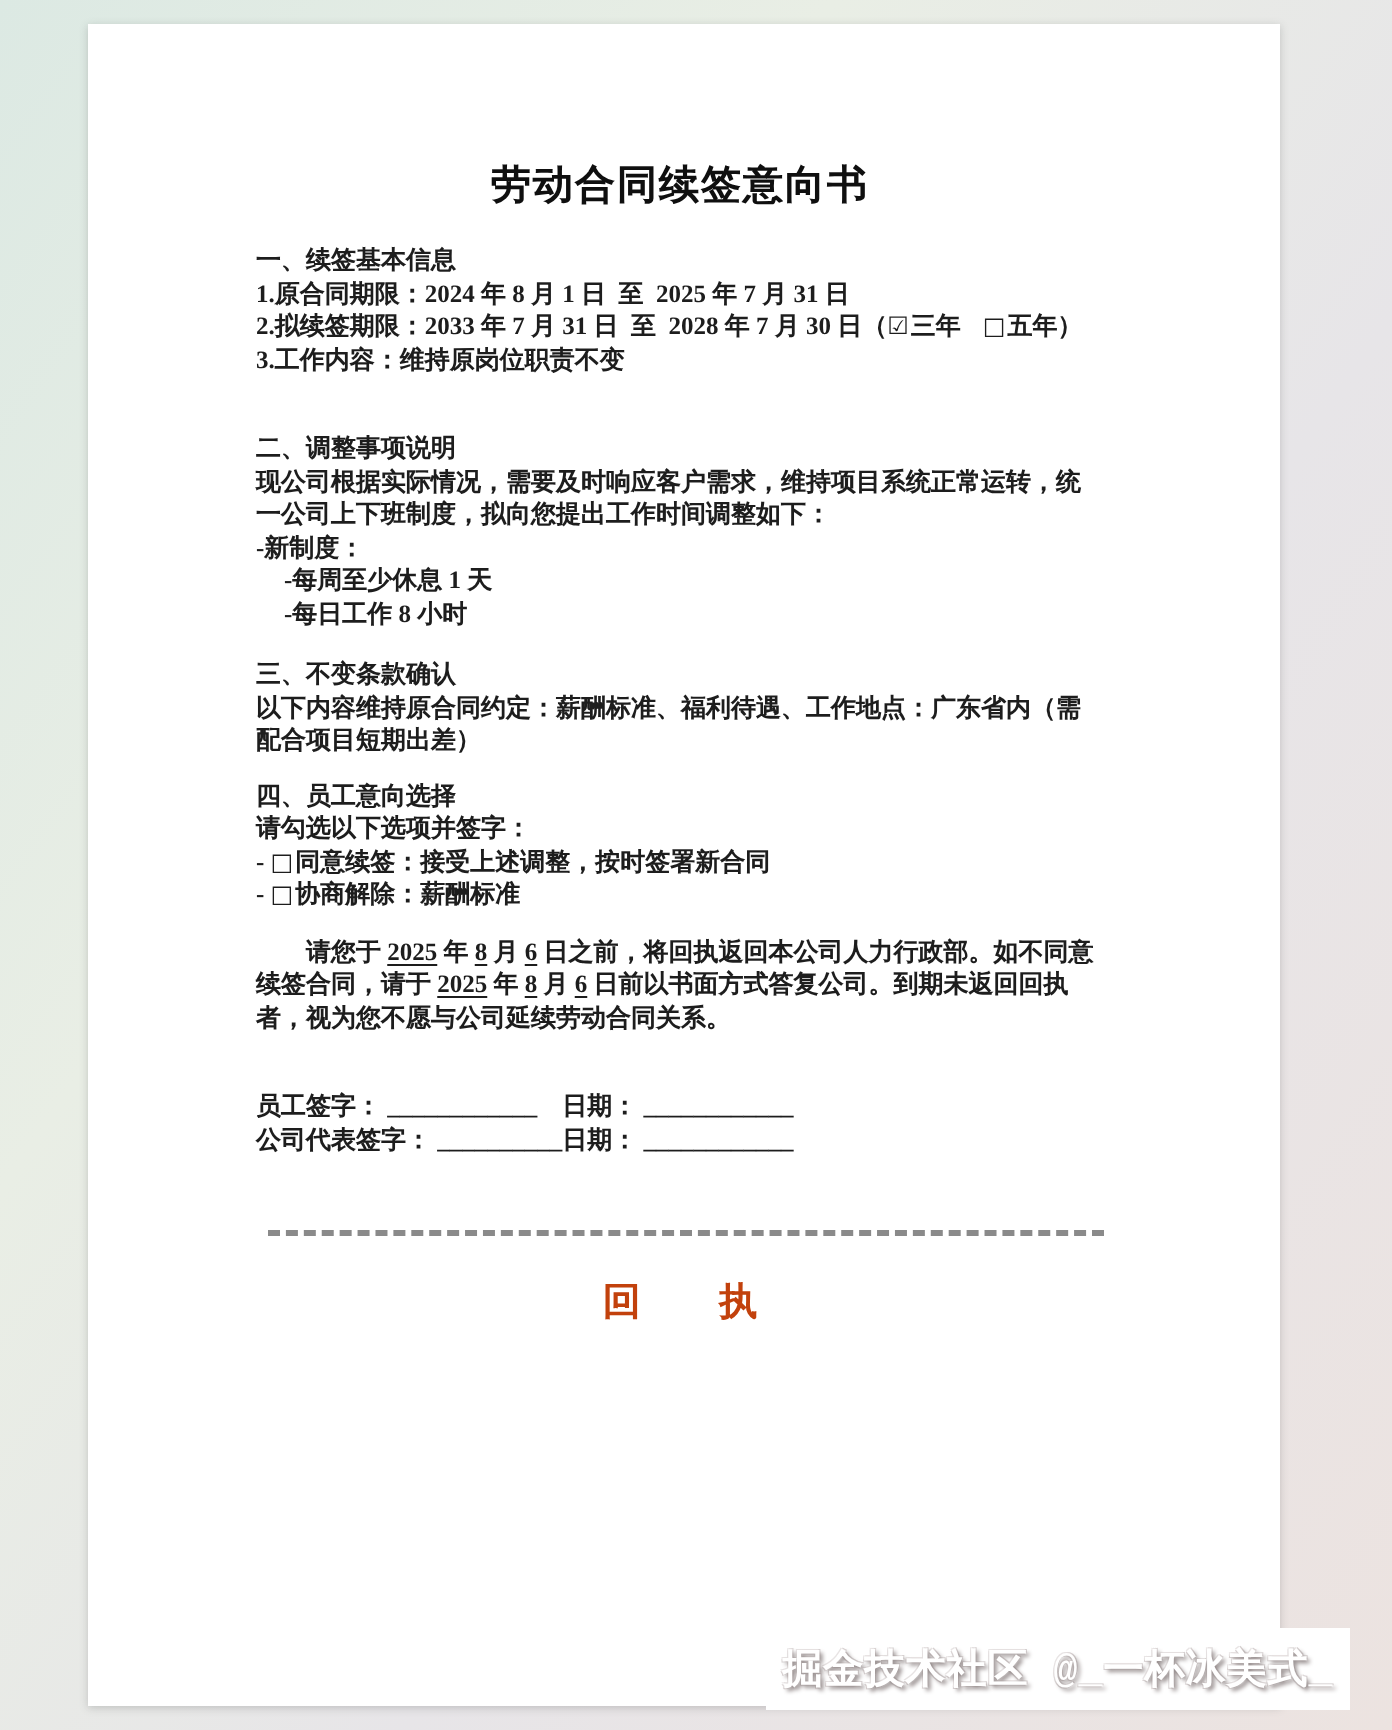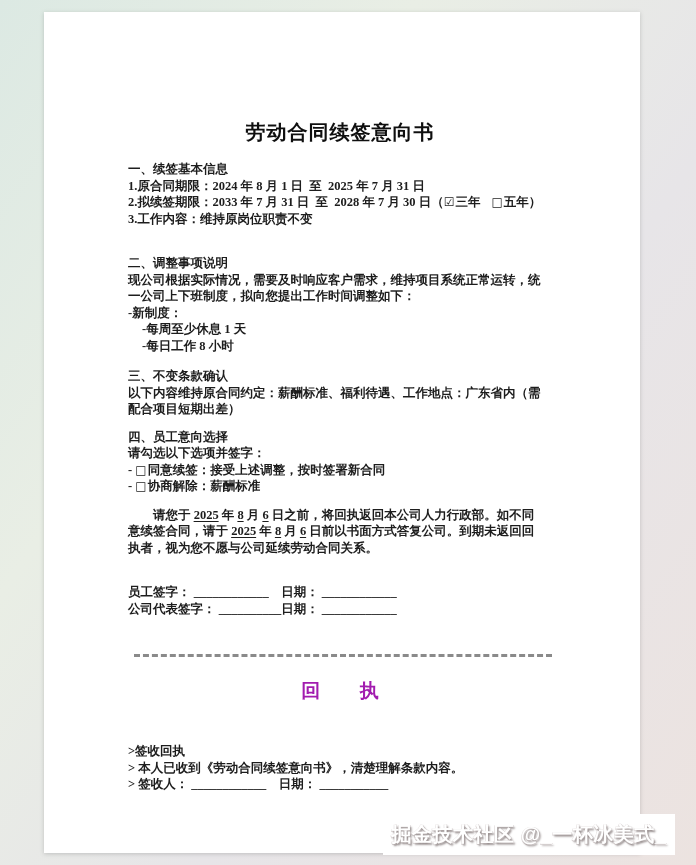--- a/index.html
+++ b/index.html
@@ -14,21 +14,21 @@
   }
   .page {
     position: absolute;
     left: 44px;
     top: 12px;
     width: 596px;
     height: 841px;
     box-sizing: border-box;
     background: #ffffff;
     box-shadow: 0 1px 4px rgba(90, 95, 92, 0.28);
-    padding: 108px 88px 0 84px;
+    padding: 69px 88px 0 84px;
     color: #1d1d1d;
     font-size: 12.5px;
     line-height: 16.5px;
     font-weight: 700;
   }
   .doc-title {
     margin: 0;
     text-align: center;
     font-family: "Liberation Sans", "DejaVu Sans", sans-serif;
     font-size: 20px;
@@ -36,21 +36,21 @@
     letter-spacing: 1px;
     color: #0f0f0f;
     font-weight: 700;
   }
   .line, .heading, .row { white-space: pre-wrap; }
   .sec1 { margin-top: 17px; }
   .sec2 { margin-top: 28px; }
   .sec3 { margin-top: 14px; }
   .sec4 { margin-top: 11px; }
   .para { margin: 0; white-space: pre-wrap; }
-  .notice { margin: 12px 12px 0 0; text-indent: 25px; white-space: pre-wrap; }
+  .notice { margin: 12px 0 0 0; text-indent: 25px; white-space: pre-wrap; }
   .u { text-decoration: underline; text-underline-offset: 2px; }
   .checkbox {
     font-family: "DejaVu Sans", "Liberation Sans", sans-serif;
     font-size: 12px;
     margin-right: 1px;
   }
   .opt-gap { display: inline-block; width: 11px; }
   .sigs { margin-top: 28px; }
   .dashes {
     margin: 37px 0 0 6px;
@@ -58,37 +58,37 @@
     height: 0;
     border-top: 3px dashed #8a8a8a;
   }
   .receipt-title {
     margin-top: 22px;
     text-align: center;
     font-family: "Liberation Sans", "DejaVu Sans", sans-serif;
     font-size: 19px;
     line-height: 24px;
     font-weight: 700;
-    color: #a21caf;
+    color: #c2410c;
     word-spacing: 34px;
   }
   .receipt-block { margin-top: 40px; }
   .watermark {
     position: absolute;
     left: 383px;
     top: 814px;
     width: 292px;
     height: 41px;
     background: #ffffff;
     display: flex;
     align-items: center;
     justify-content: center;
   }
   .watermark span {
-    font-family: Liberation Sans, sans-serif;
+    font-family: Liberation Mono, monospace;
     font-weight: 700;
     font-size: 20px;
     letter-spacing: 0.5px;
     color: #ffffff;
     text-shadow:
       1.5px 1.5px 2px #958c8c,
       -0.5px -0.5px 0 #e9e5e5,
       0.5px -0.5px 0 #d9d3d3,
       -0.5px 0.5px 0 #d9d3d3;
     white-space: pre;
@@ -133,24 +133,19 @@
 
     <div class="sigs">
       <div class="row">员工签字： ____________    日期： ____________</div>
       <div class="row">公司代表签字： __________日期： ____________</div>
     </div>
 
     <div class="dashes"></div>
 
     <div class="receipt-title">回 执</div>
 
-    <div class="receipt-block">
-      <div class="row">&gt;签收回执</div>
-      <div class="row">&gt; 本人已收到《劳动合同续签意向书》，清楚理解条款内容。</div>
-      <div class="row">&gt; 签收人： ____________    日期： ___________</div>
-    </div>
 
   </div>
 
   <div class="watermark">
     <span>掘金技术社区 @_一杯冰美式_</span>
   </div>
 </div>
 
 </body></html>

